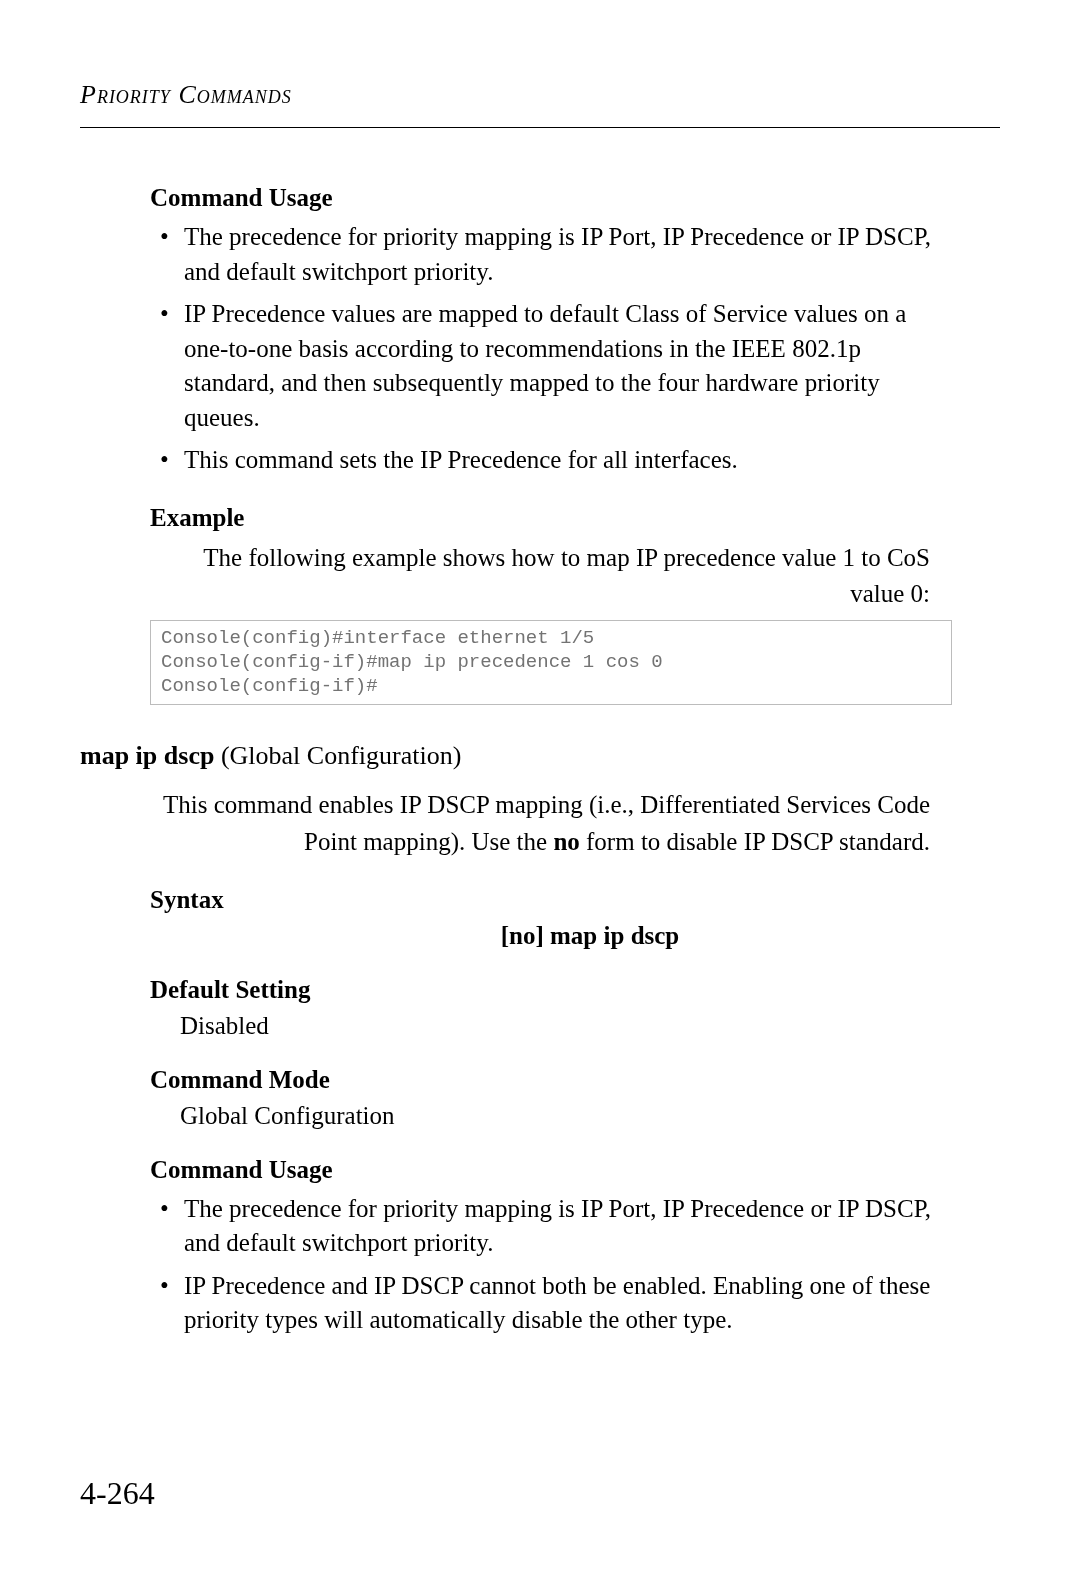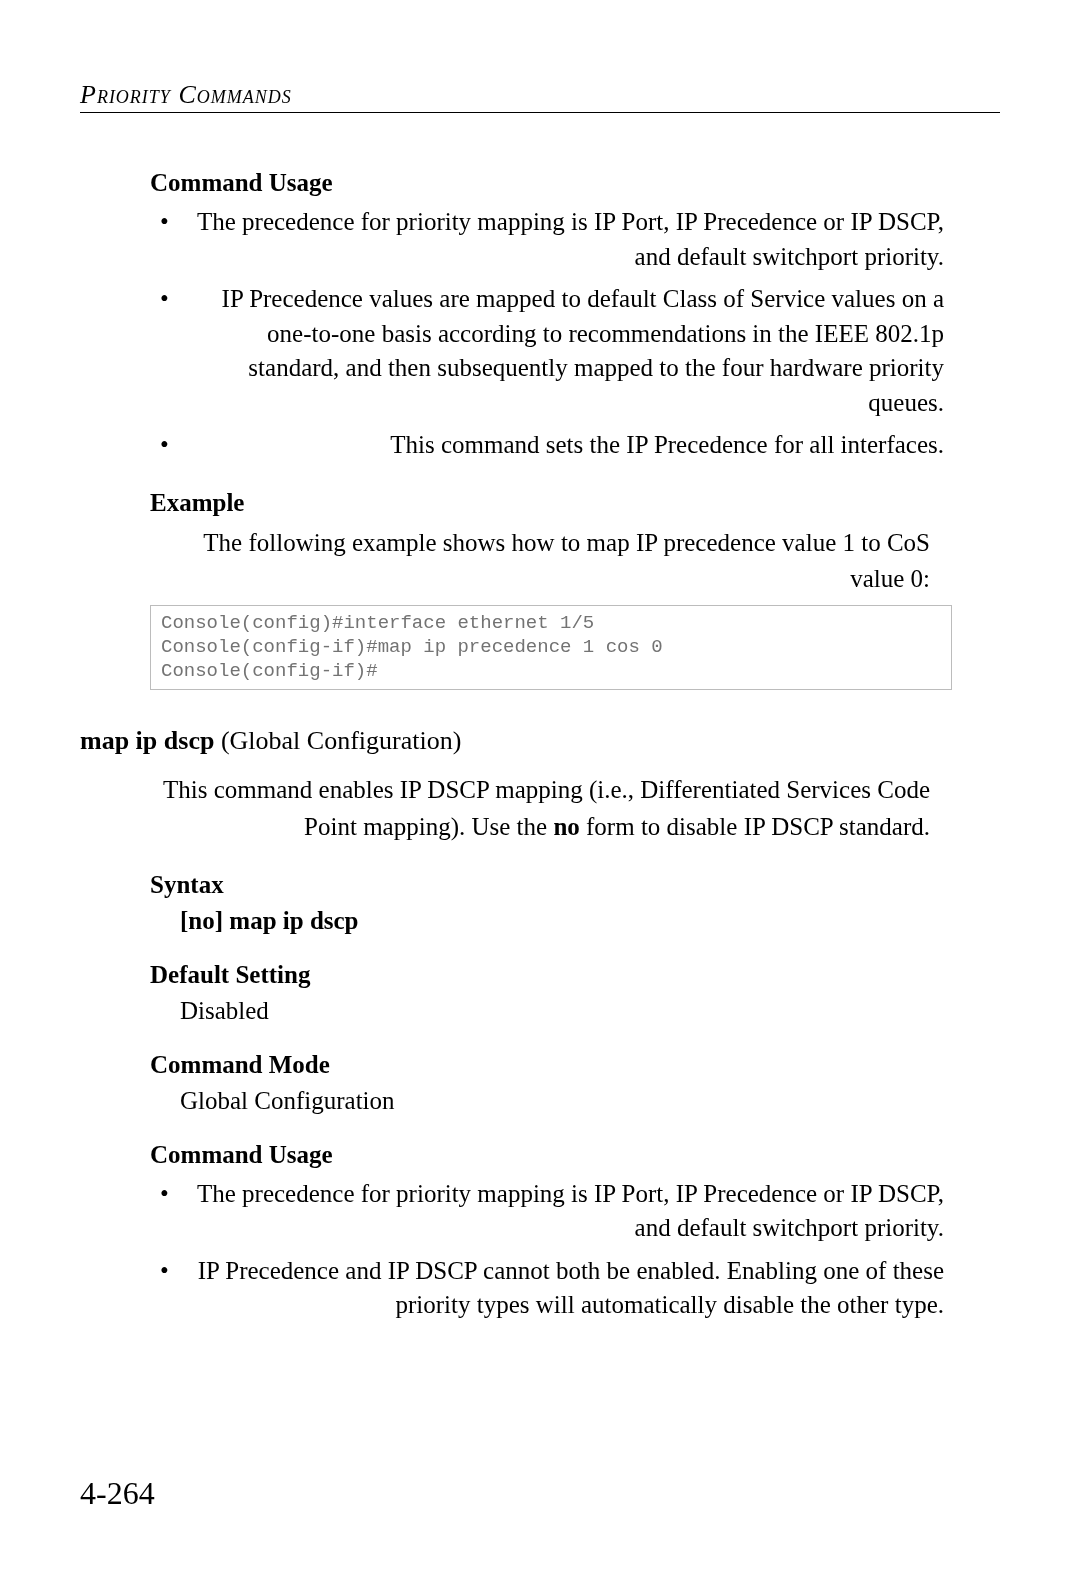--- a/index.html
+++ b/index.html
@@ -16,40 +16,39 @@
     padding: 80px 80px 60px 80px;
     box-sizing: border-box;
     height: 100%;
     position: relative;
   }
   .header {
     font-variant: small-caps;
     font-style: italic;
     font-size: 26px;
     letter-spacing: 1px;
-    margin-bottom: 2px;
+    margin-bottom: 17px;
   }
   .header-rule {
     border: none;
     border-top: 1.5px solid #000;
     margin: 0 0 56px 0;
   }
   .section-heading {
     font-weight: bold;
     font-size: 25px;
     margin: 26px 0 8px 0;
   }
   .indent {
     margin-left: 70px;
   }
   ul.bullets {
     list-style: none;
     padding: 0;
     margin: 6px 0 6px 0;
-    text-align: right;
   }
   ul.bullets > li {
     position: relative;
     padding-left: 34px;
     font-size: 25px;
     line-height: 1.38;
     margin-bottom: 8px;
     max-width: 760px;
   }
   ul.bullets > li::before {
@@ -80,20 +79,21 @@
   .cmd-title-line {
     font-size: 26px;
     margin: 10px 0 16px 0;
   }
   .cmd-title-line .cmd-name {
     font-weight: bold;
   }
   .syntax-line {
     font-size: 25px;
     margin-left: 30px;
+    text-align: center;
   }
   .syntax-line .brackets {
     font-weight: bold;
   }
   .syntax-line .no-kw {
     font-weight: bold;
   }
   .syntax-line .cmd-kw {
     font-weight: bold;
   }

